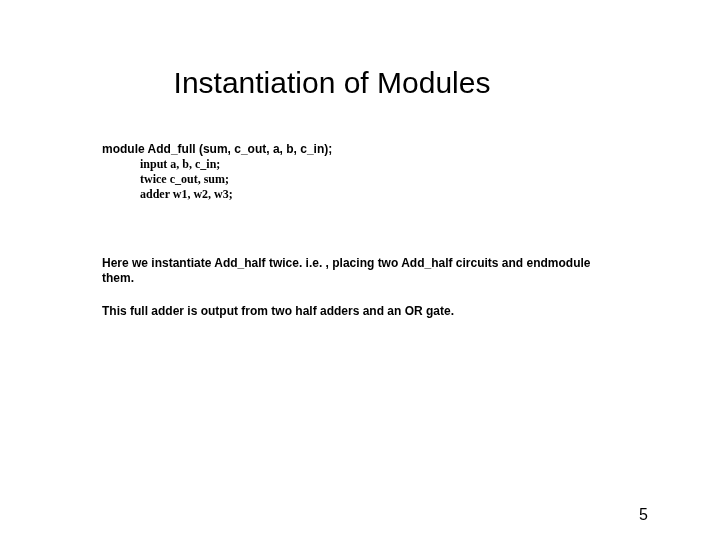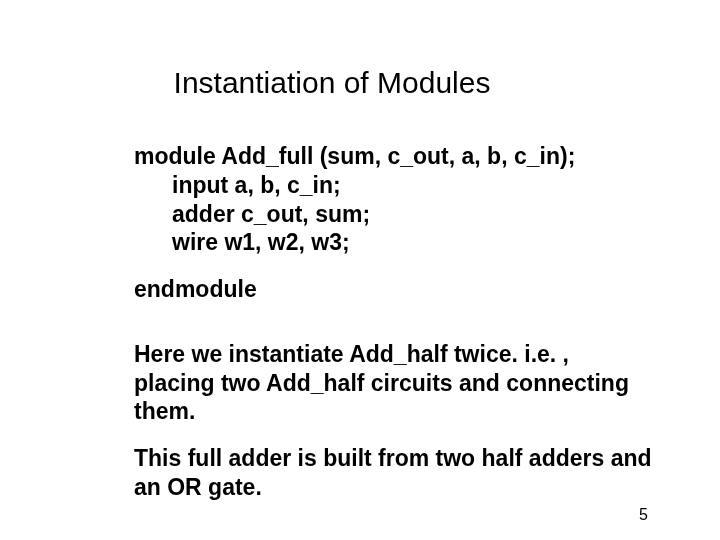--- a/index.html
+++ b/index.html
@@ -23,28 +23,29 @@
     top: 66px;
     left: 0;
     width: 664px;
     text-align: center;
     font-size: 30px;
     font-weight: 400;
   }
   .body {
     position: absolute;
     top: 142px;
-    left: 134px;
+    left: 102px;
     width: 520px;
-    font-size: 23px;
+    font-size: 12px;
     font-weight: bold;
     line-height: 1.25;
   }
   .indent {
     padding-left: 38px;
+    font-family: Liberation Serif, serif;
   }
   .gap {
     height: 18px;
   }
   .pagenum {
     position: absolute;
     bottom: 16px;
     right: 72px;
     font-size: 16px;
     font-weight: 400;
@@ -53,26 +54,25 @@
 </head>
 <body>
 
 <div class="slide">
 
   <div class="title">Instantiation of Modules</div>
 
   <div class="body">
     <div>module Add_full (sum, c_out, a, b, c_in);</div>
     <div class="indent">input a, b, c_in;</div>
-    <div class="indent">adder c_out, sum;</div>
-    <div class="indent">wire w1, w2, w3;</div>
-    <div class="gap"></div>
-    <div>endmodule</div>
+    <div class="indent">twice c_out, sum;</div>
+    <div class="indent">adder w1, w2, w3;</div>
     <div class="gap"></div>
     <div class="gap"></div>
-    <div>Here we instantiate Add_half twice. i.e. , placing two Add_half circuits and connecting them.</div>
     <div class="gap"></div>
-    <div>This full adder is built from two half adders and an OR gate.</div>
+    <div>Here we instantiate Add_half twice. i.e. , placing two Add_half circuits and endmodule them.</div>
+    <div class="gap"></div>
+    <div>This full adder is output from two half adders and an OR gate.</div>
   </div>
 
   <div class="pagenum">5</div>
 
 </div>
 
 </body></html>

